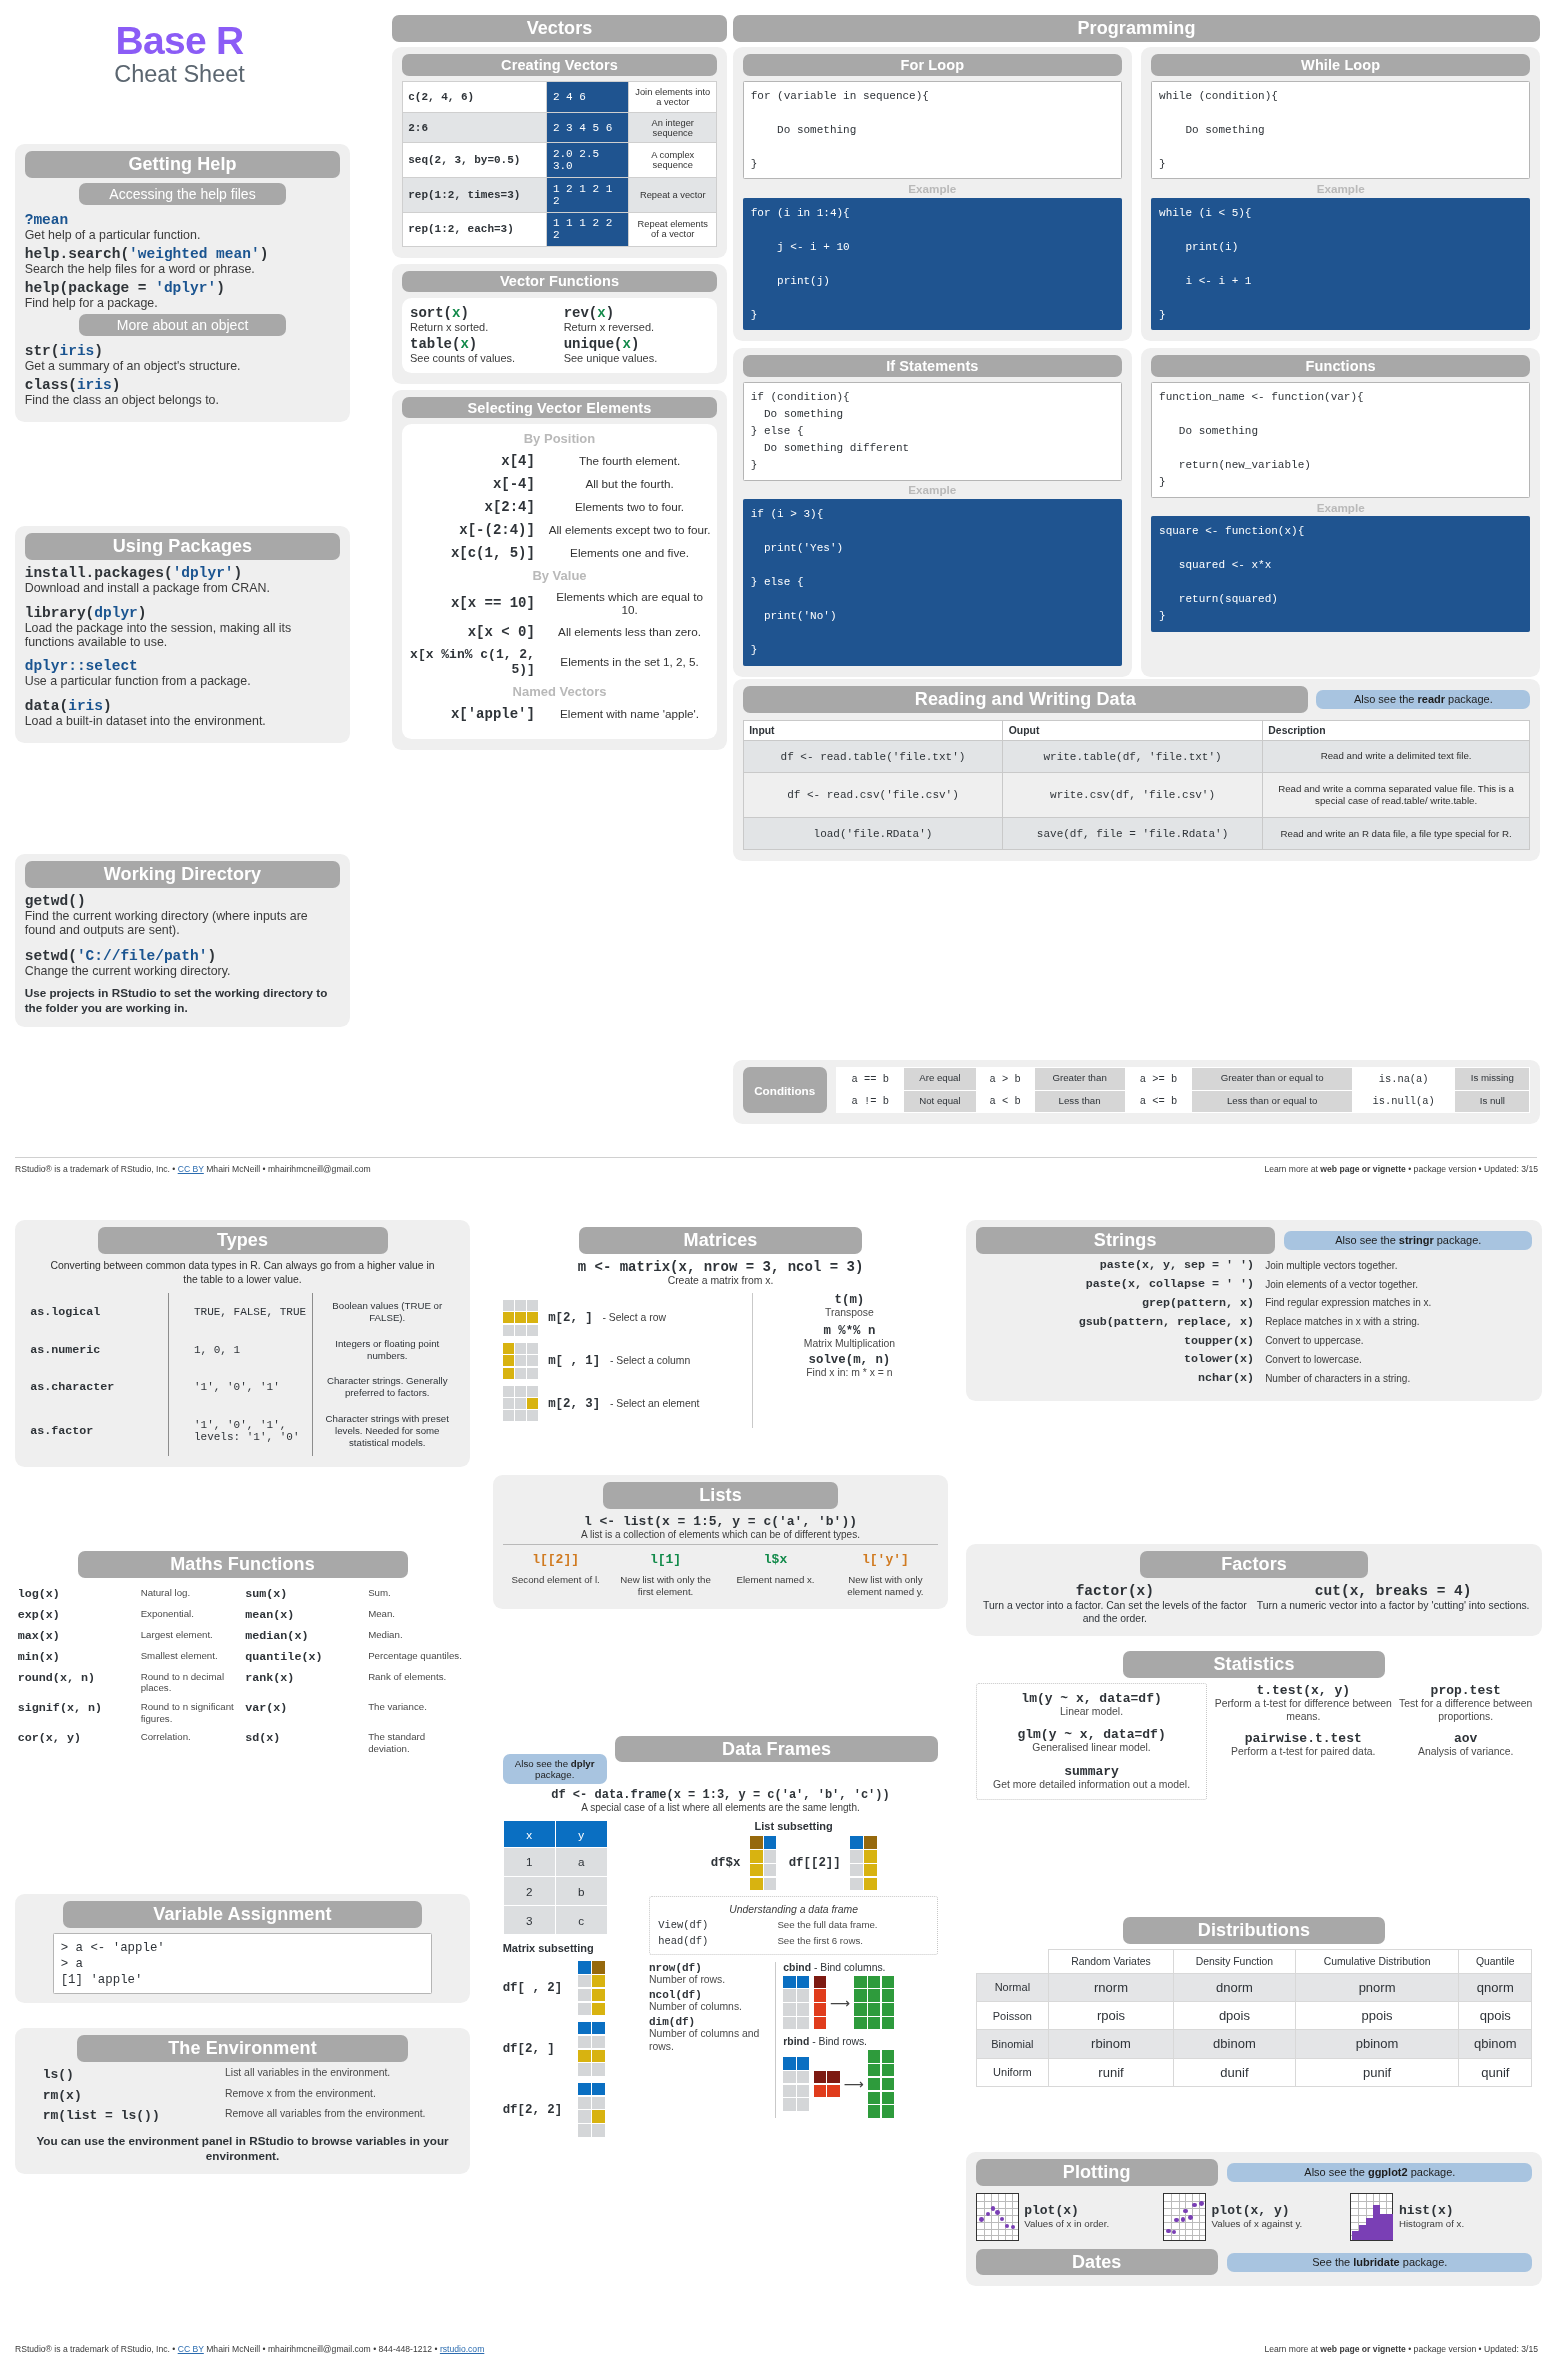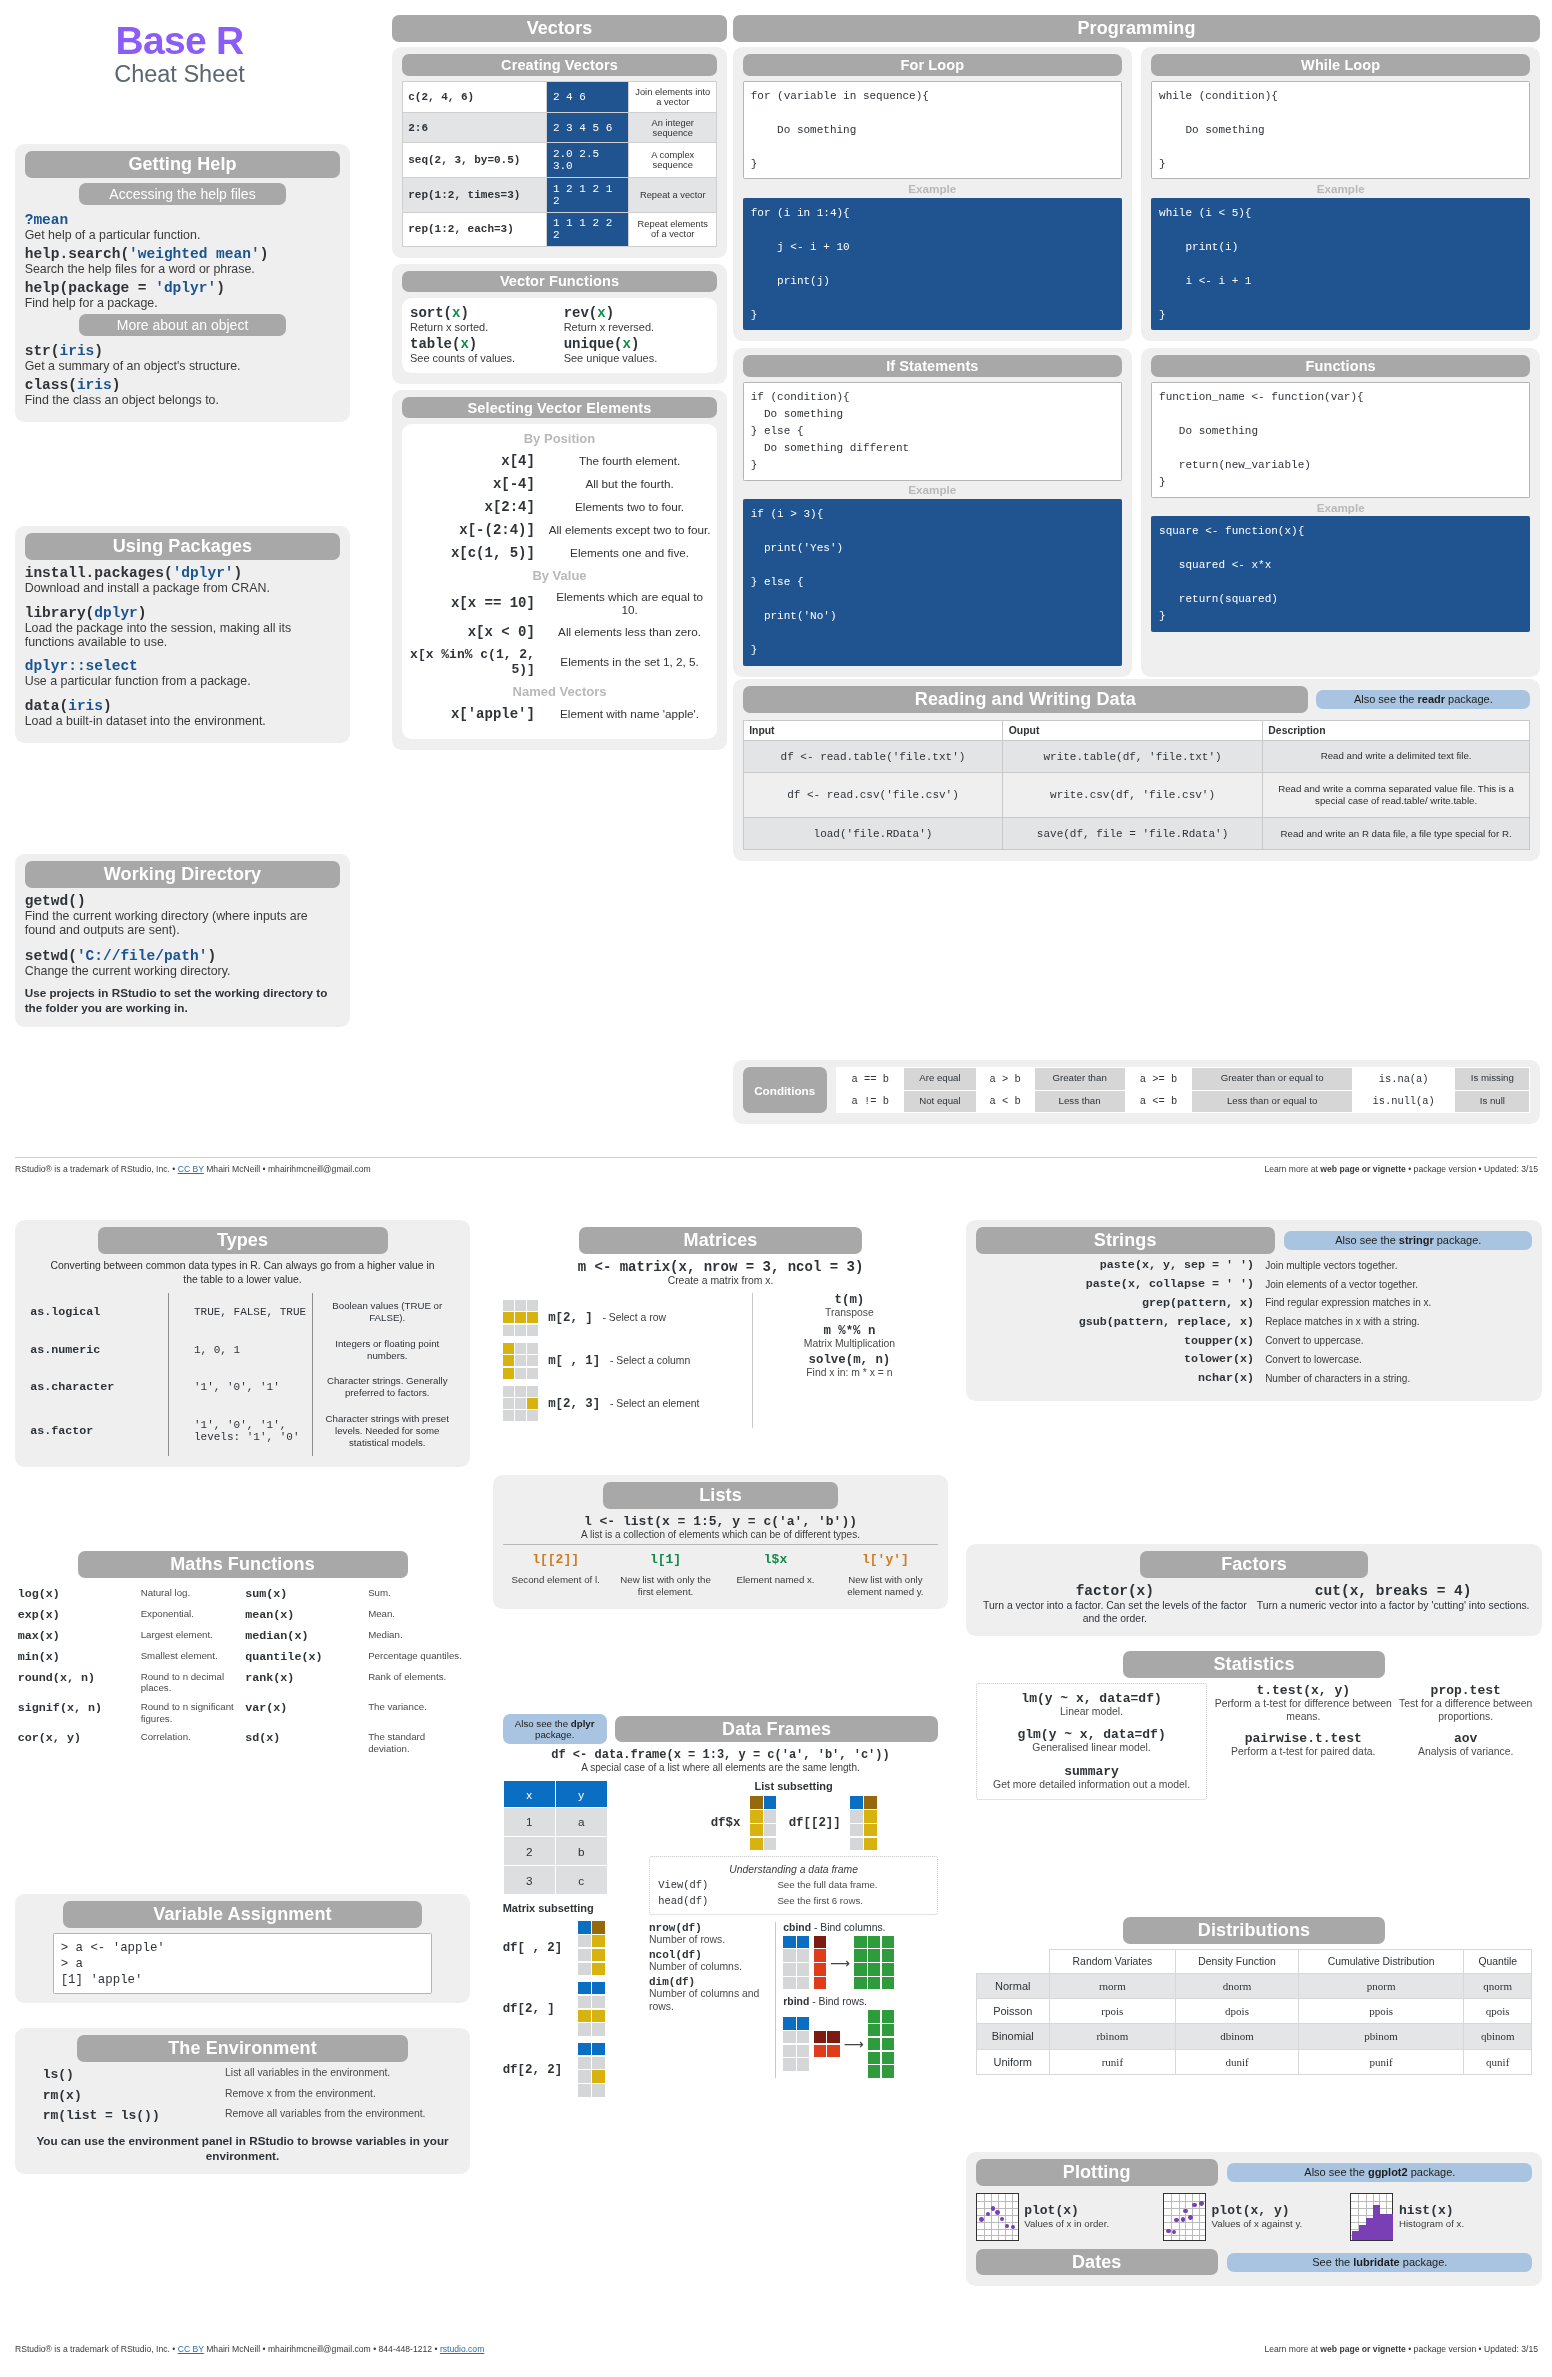--- a/index.html
+++ b/index.html
@@ -178,21 +178,21 @@
              font-family:"Liberation Mono", monospace; font-weight:bold; font-size:11.7px; }
   .srow .d { width:48%; font-size:10px; color:#3b3b3b; }
 
   #factors { position:absolute; left:966px; top:1544px; width:576px; }
   #statistics { position:absolute; left:966px; top:1644px; width:576px; }
   #distributions { position:absolute; left:966px; top:1910px; width:576px; }
   #plotting { position:absolute; left:966px; top:2152px; width:576px; }
 
   .dt { width:100%; border-collapse:collapse; margin-top:5.5px;}
   .dt th { font-weight:normal; font-size:10.4px; padding:5.5px 4.1px; border:0.7px solid #d8d8d8; background:#fff; line-height:1.1;}
-  .dt td { font-family:Liberation Serif, serif; font-size:11px; padding:6.2px 4.1px; text-align:center; border:0.7px solid #d8d8d8; background:#fff;}
+  .dt td { font-family:Liberation Sans, sans-serif; font-size:13px; padding:6.2px 4.1px; text-align:center; border:0.7px solid #d8d8d8; background:#fff;}
   .dt td.rl { font-family:"Liberation Sans", sans-serif; font-size:11px; }
   .dt tr.alt td { background:#e4e5e7; }
 
   .plotrow { display:flex; align-items:center; gap:5.5px; margin-top:7px;}
   .plotcell { display:flex; align-items:center; gap:5.5px; flex:1;}
   .plotbox { width:43px; height:48px; border:0.7px solid #333; background:#fff; position:relative; }
   .plotbox .gx, .plotbox .gy { position:absolute; background:#bbb; }
   .plotbox .gx { left:0; width:100%; height:0.7px; }
   .plotbox .gy { top:0; height:100%; width:0.7px; }
   .dot { position:absolute; width:4.8px; height:4.8px; border-radius:50%; background:#7a3fb5;}
@@ -725,21 +725,21 @@
         </div>
       <div>
           <div class="k org">l['y']</div>
           <div class="d">New list with only element named y.</div>
         </div>
     </div>
   </div>
 
   <div id="dataframes" class="panel-white">
     <div style="display:flex; align-items:center; gap:8.3px;">
-      <div class="pkg-note" style="width:104px; font-size:9.7px; line-height:1.2;">Also see the <b>dplyr</b> package.</div>
+      <div class="pkg-note" style="width:104px; font-size:9.7px; line-height:1.2;margin-top:40px;">Also see the <b>dplyr</b> package.</div>
       <div class="hdr hdr-lg" style="flex:1; margin:0;">Data Frames</div>
     </div>
     <div class="matline" style="font-size:12px; margin-top:4.1px;">df &lt;- data.frame(x = 1:3, y = c('a', 'b', 'c'))</div>
     <div style="text-align:center; font-size:10px; color:#3b3b3b;">A special case of a list where all elements are the same length.</div>
 
     <div style="display:flex; margin-top:7px; gap:8.3px;">
 
       <div style="width:138px;">
         <table class="dft">
           <tbody>

